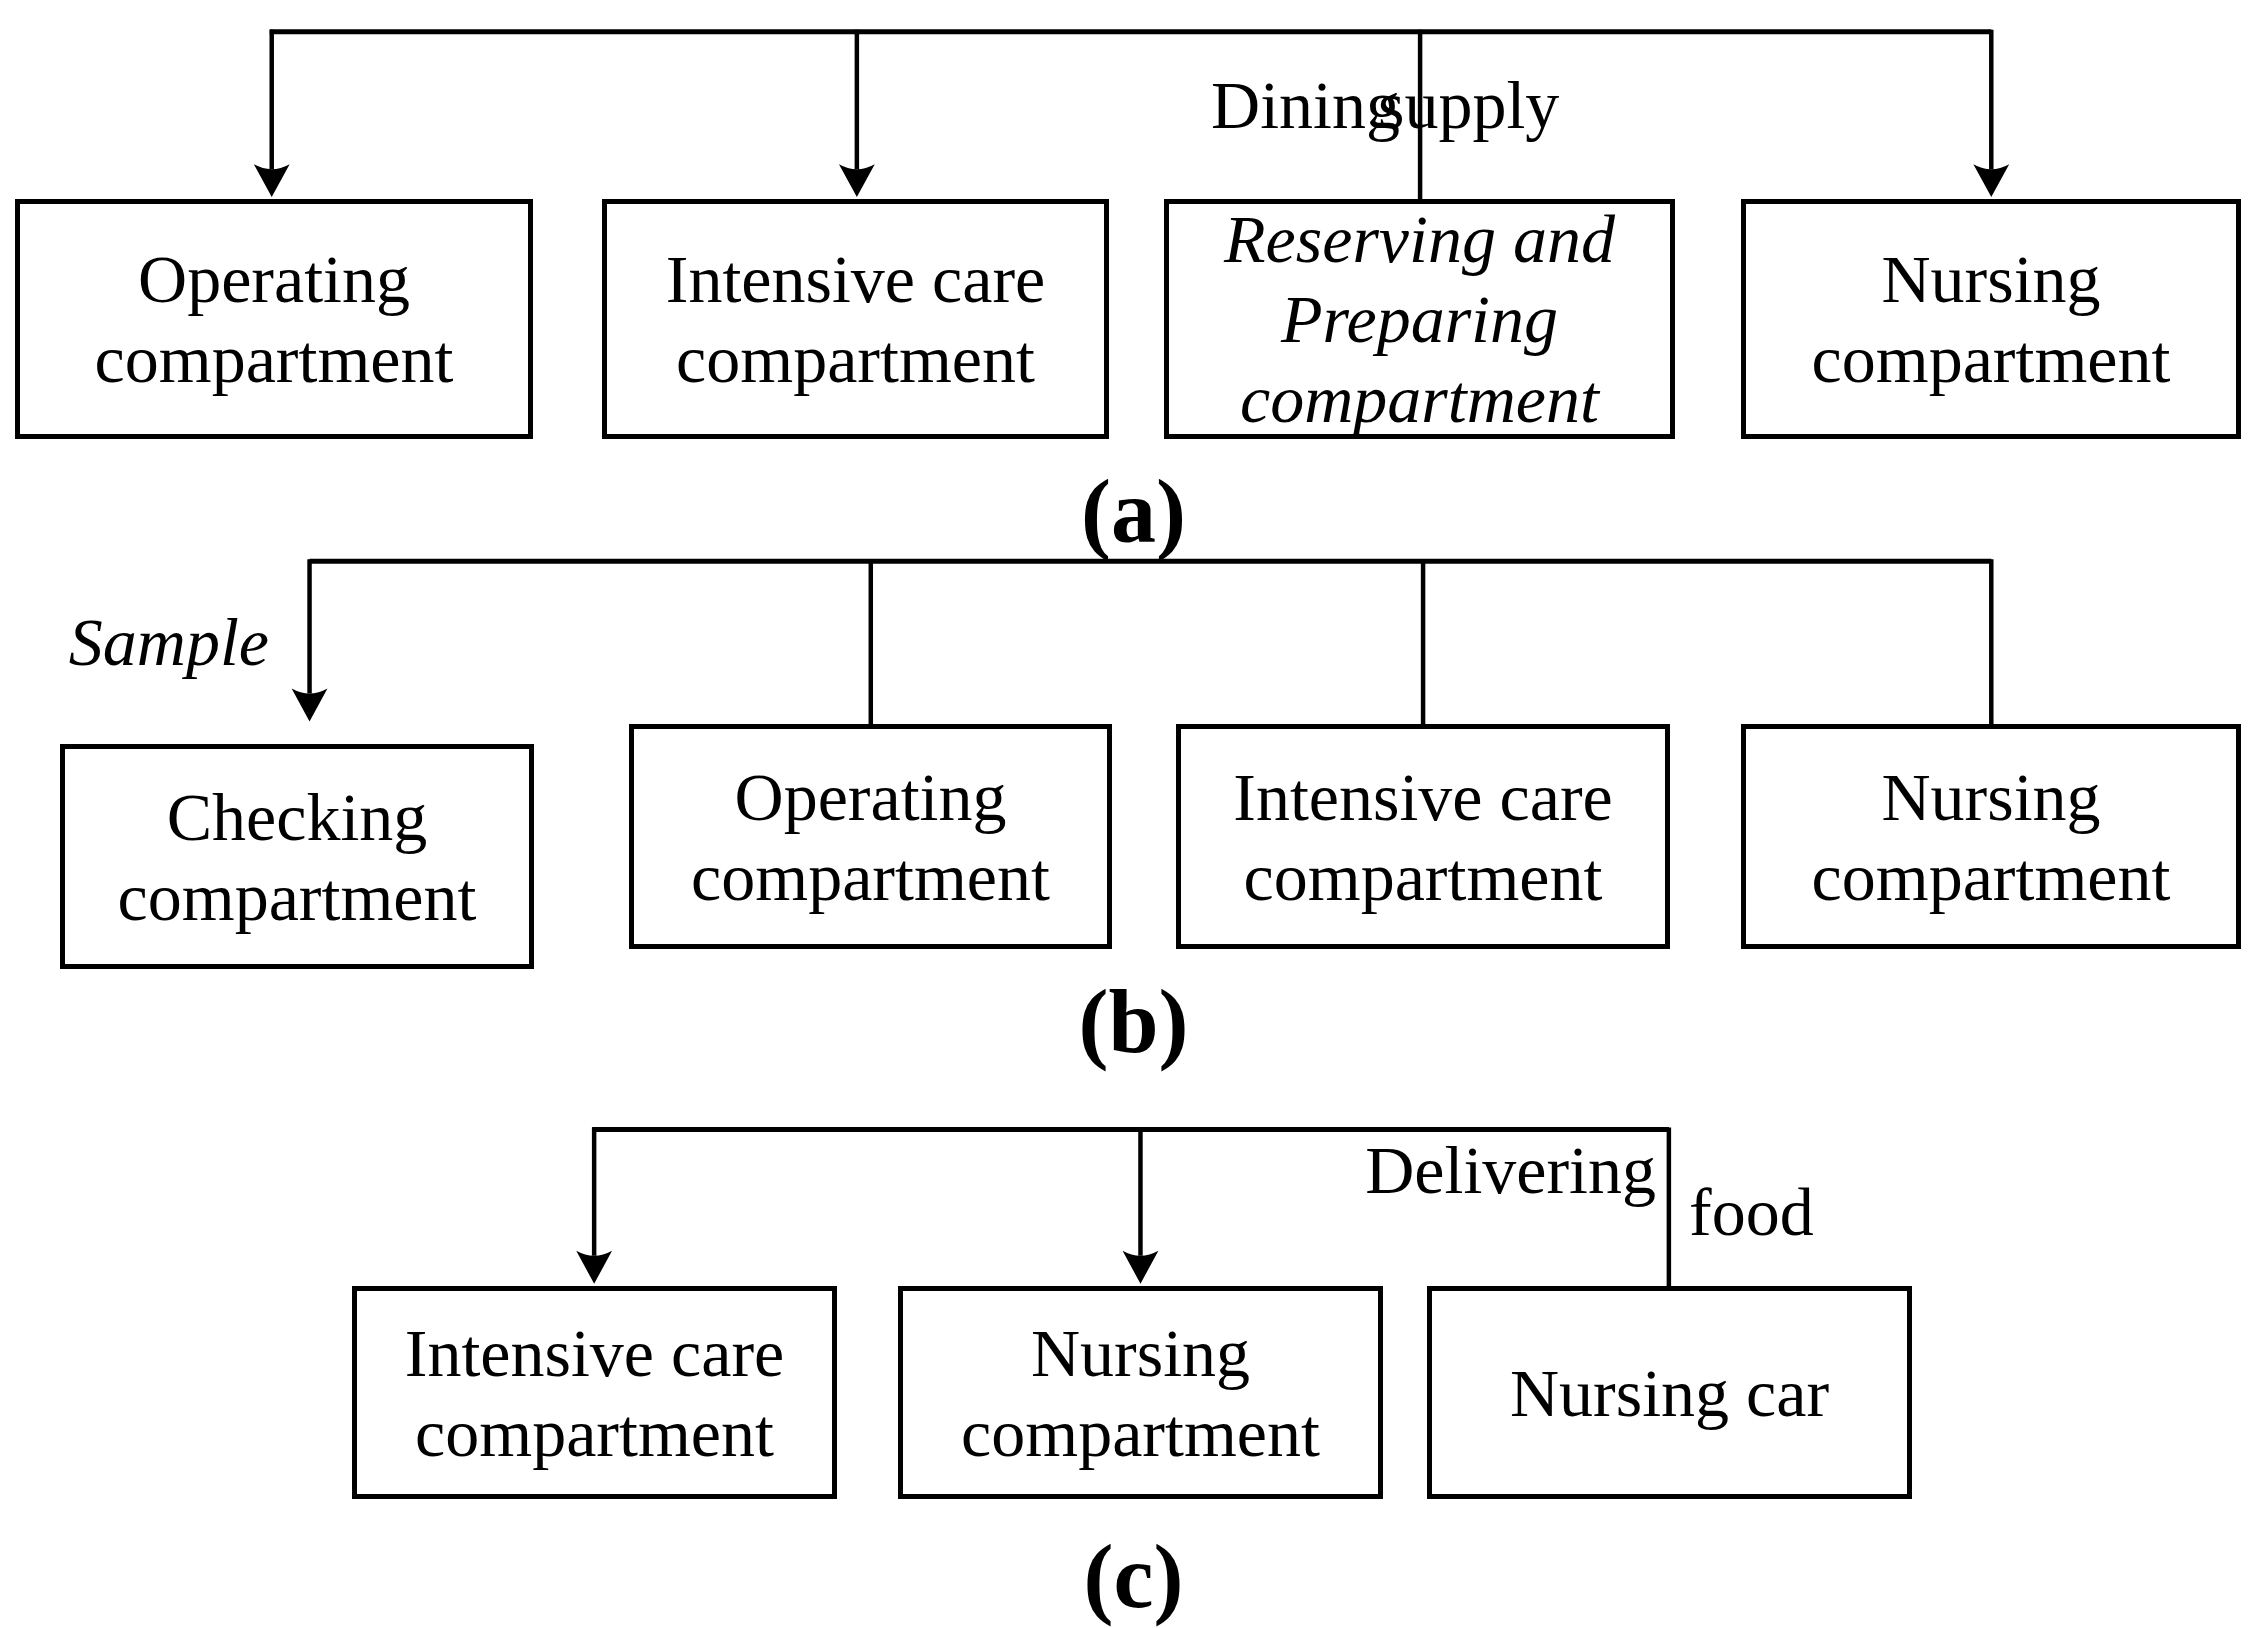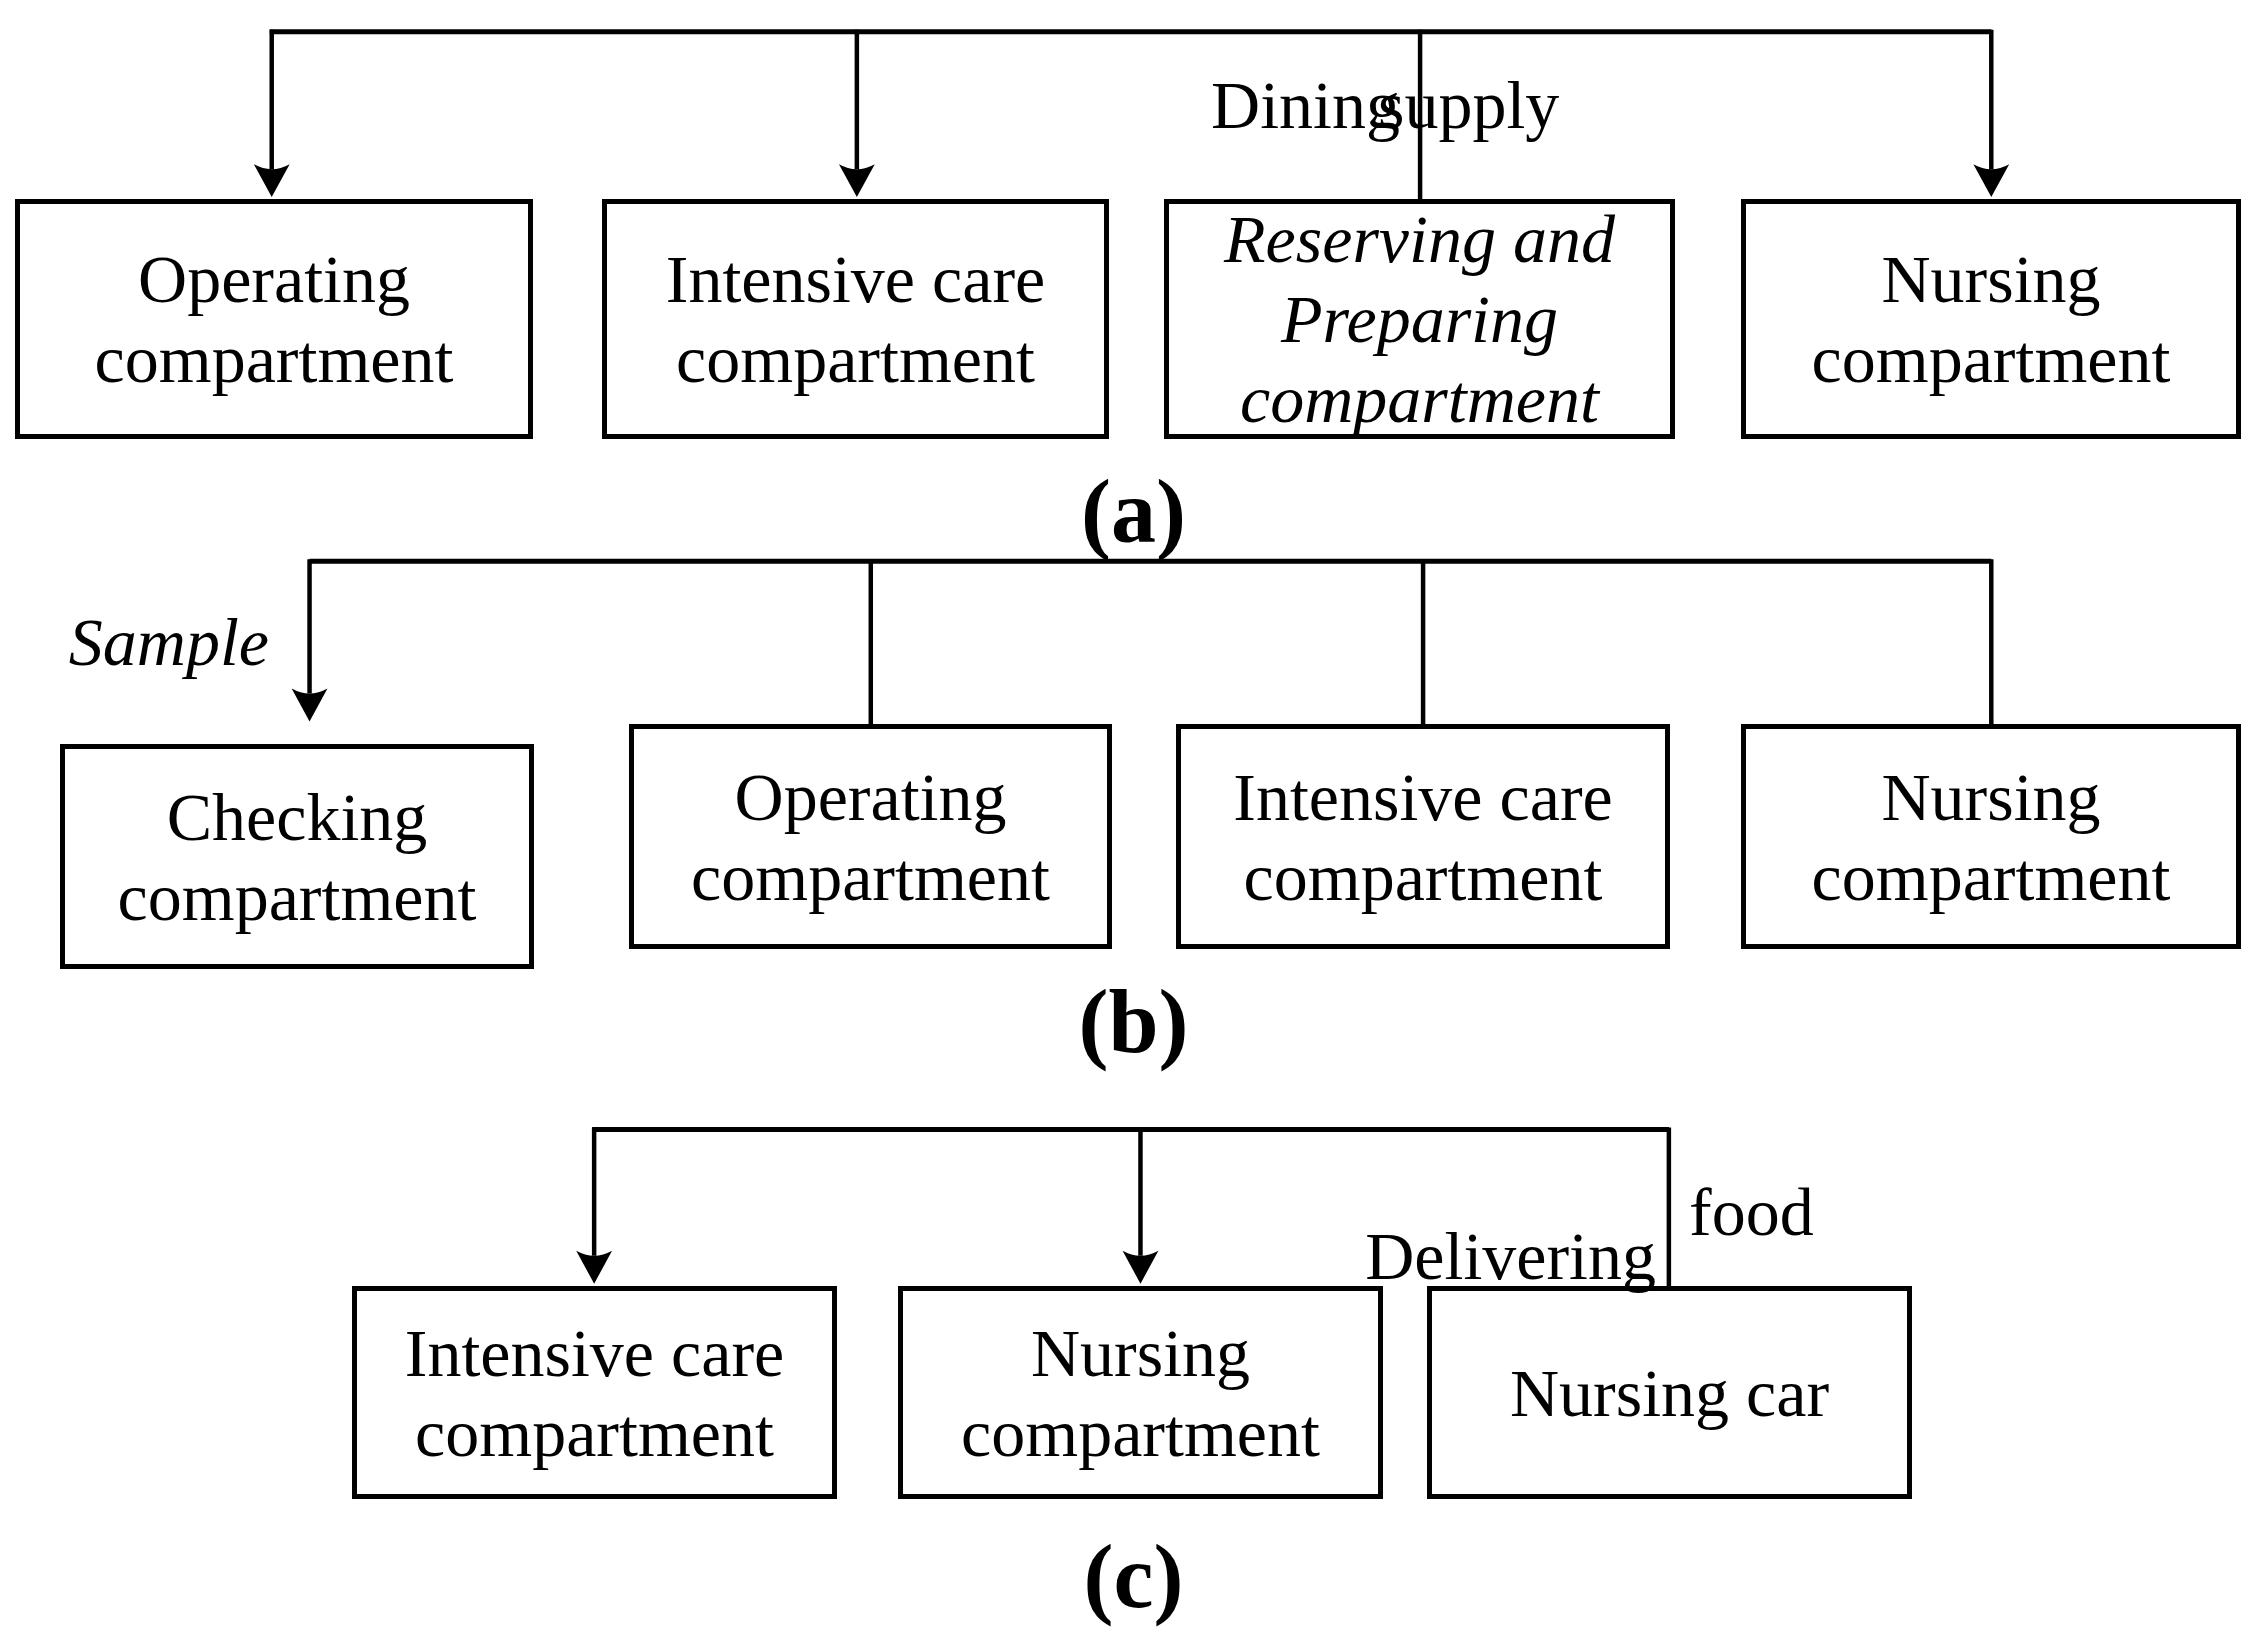--- a/index.html
+++ b/index.html
@@ -46,21 +46,21 @@
   .node-b2{left:629px; top:724px; width:483px; height:225px;}
   .node-b3{left:1176px;top:724px; width:494px; height:225px;}
   .node-b4{left:1741px;top:724px; width:500px; height:225px;}
   .label-b-left {right:1998px; top:608px; text-align:right;font-style:italic;}
   .label-b-right{left:326px;   top:608px;}
   .caption-b{top:972px;}
   
   .node-c1{left:352px; top:1286px; width:485px; height:213px;}
   .node-c2{left:898px; top:1286px; width:485px; height:213px;}
   .node-c3{left:1427px;top:1286px; width:485px; height:213px;}
-  .label-c-left {right:611px; top:1222px; text-align:right;}
+  .label-c-left {right:611px; top:1136px; text-align:right;}
   .label-c-right{left:1689px; top:1178px;}
   .caption-c{top:1527px;}
 </style>
 </head>
 <body>
 
 <div class="figure-canvas">
 
   <svg class="wires" viewBox="0 0 2278 1637" fill="none" stroke="#000000">
 

